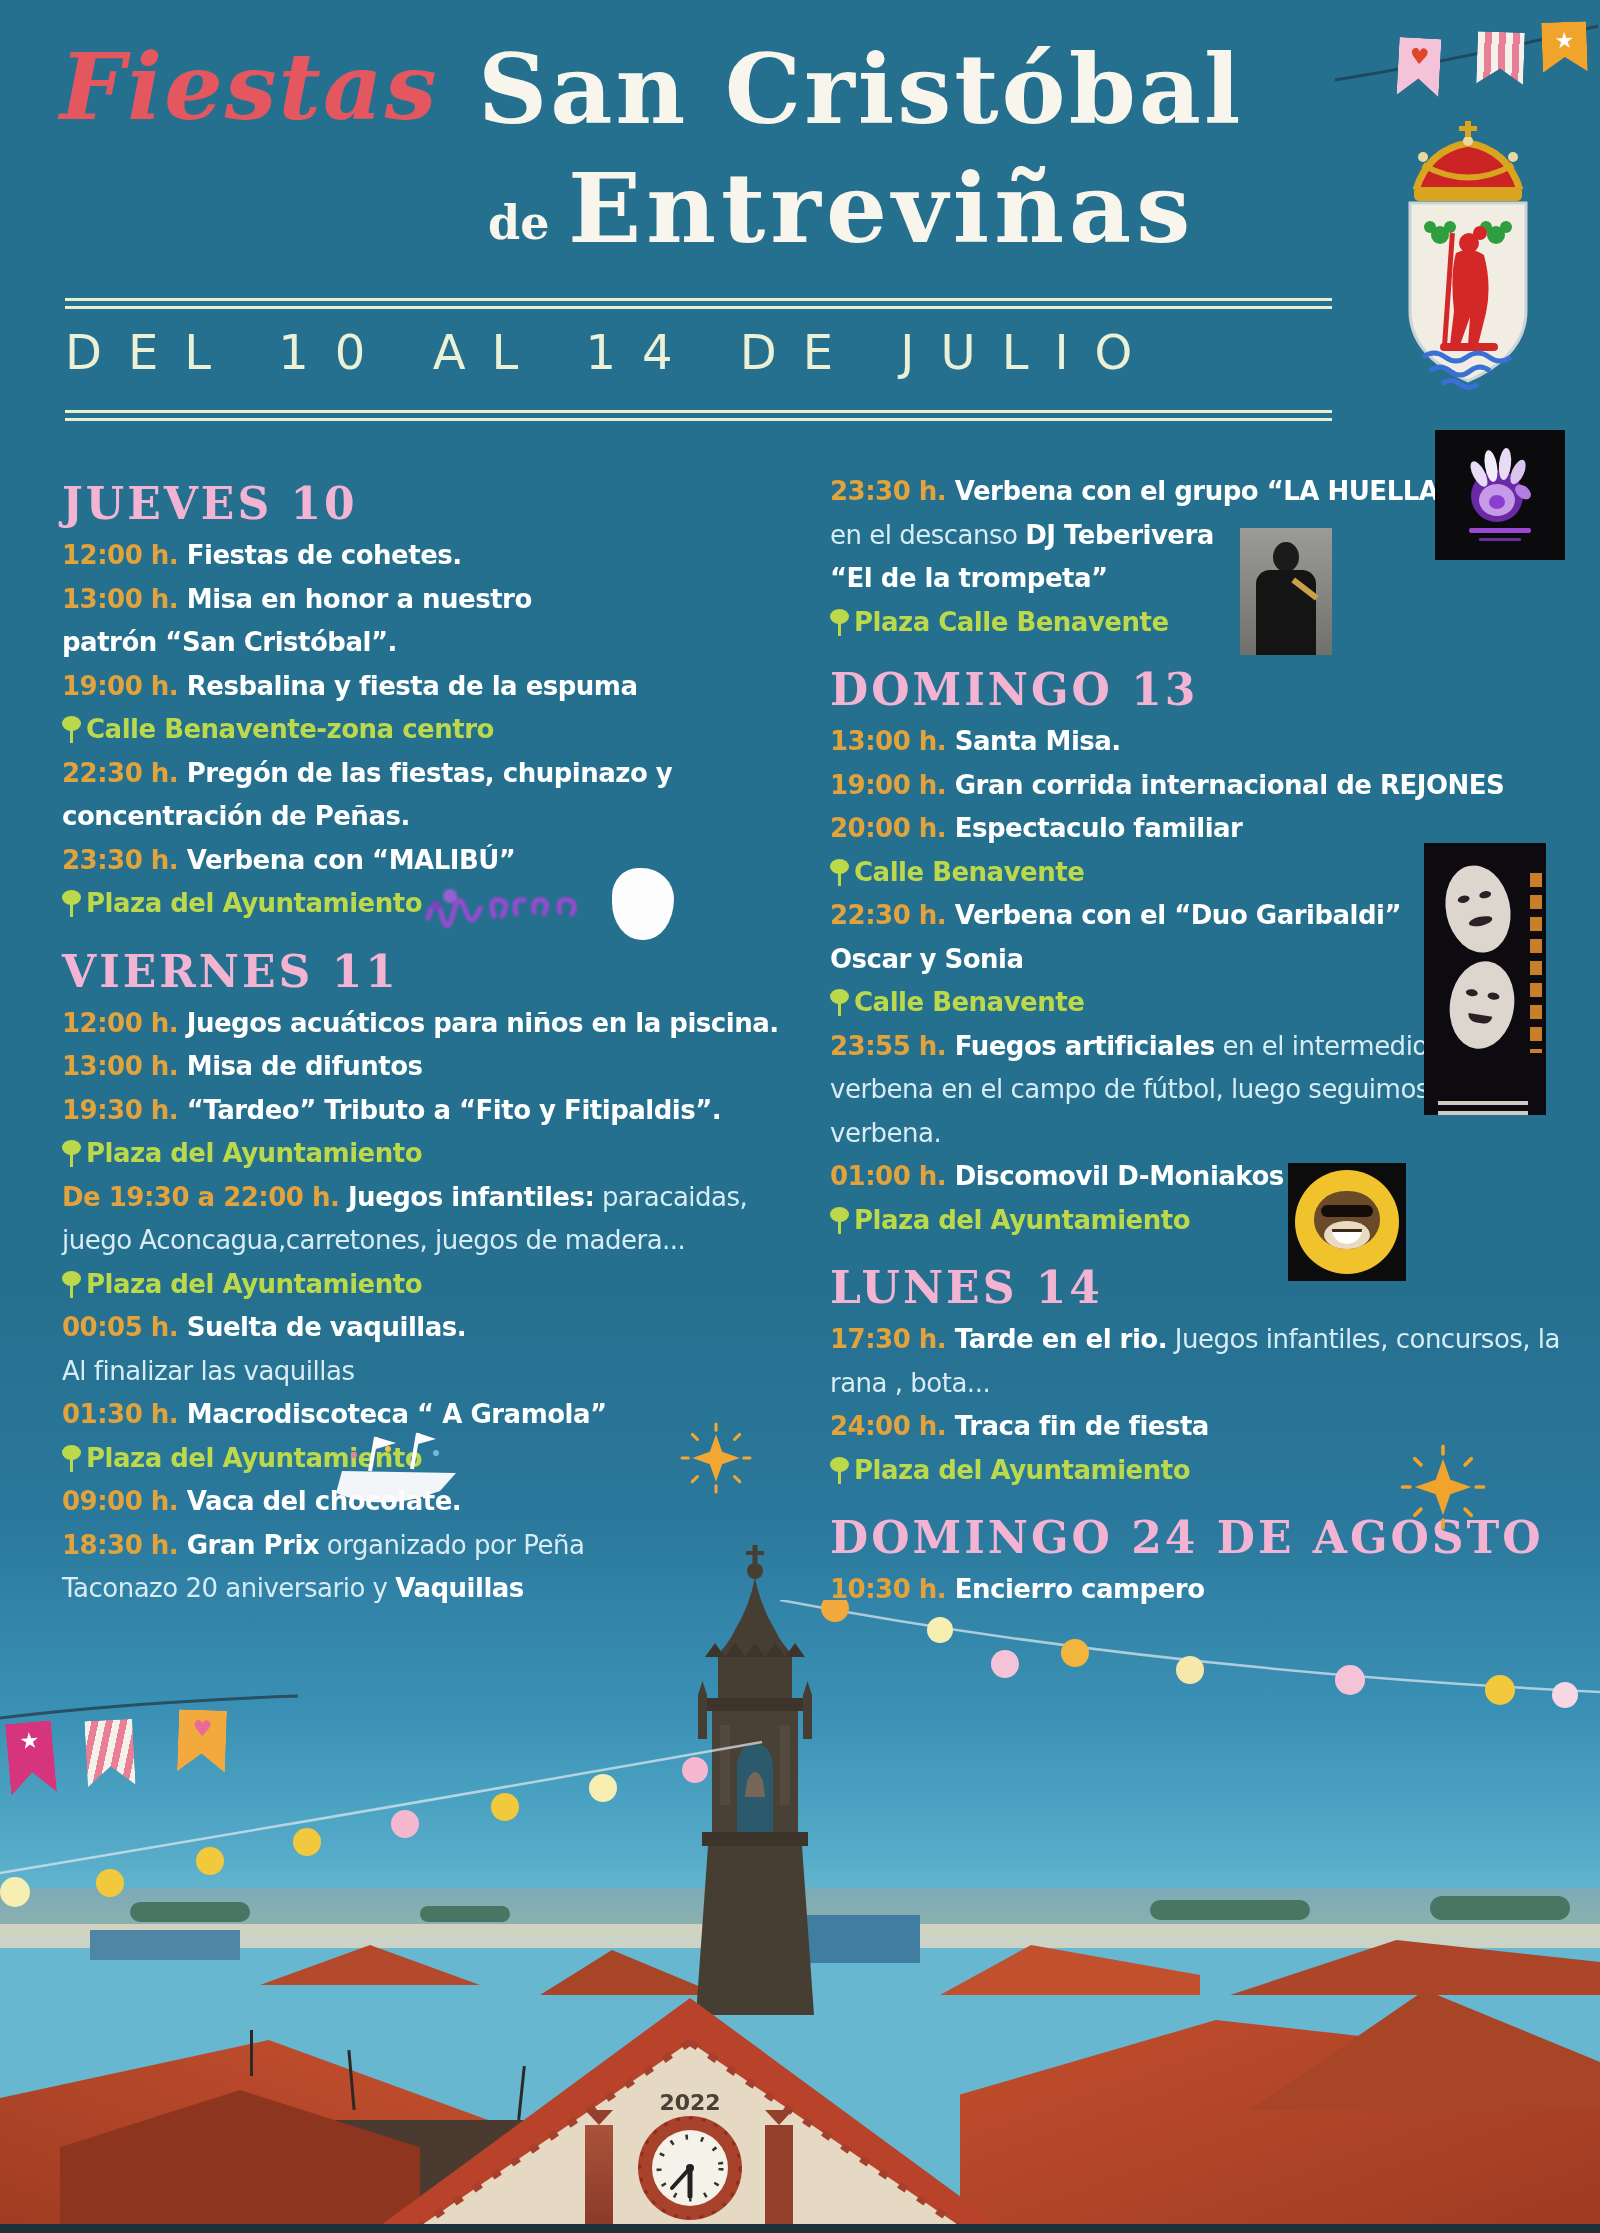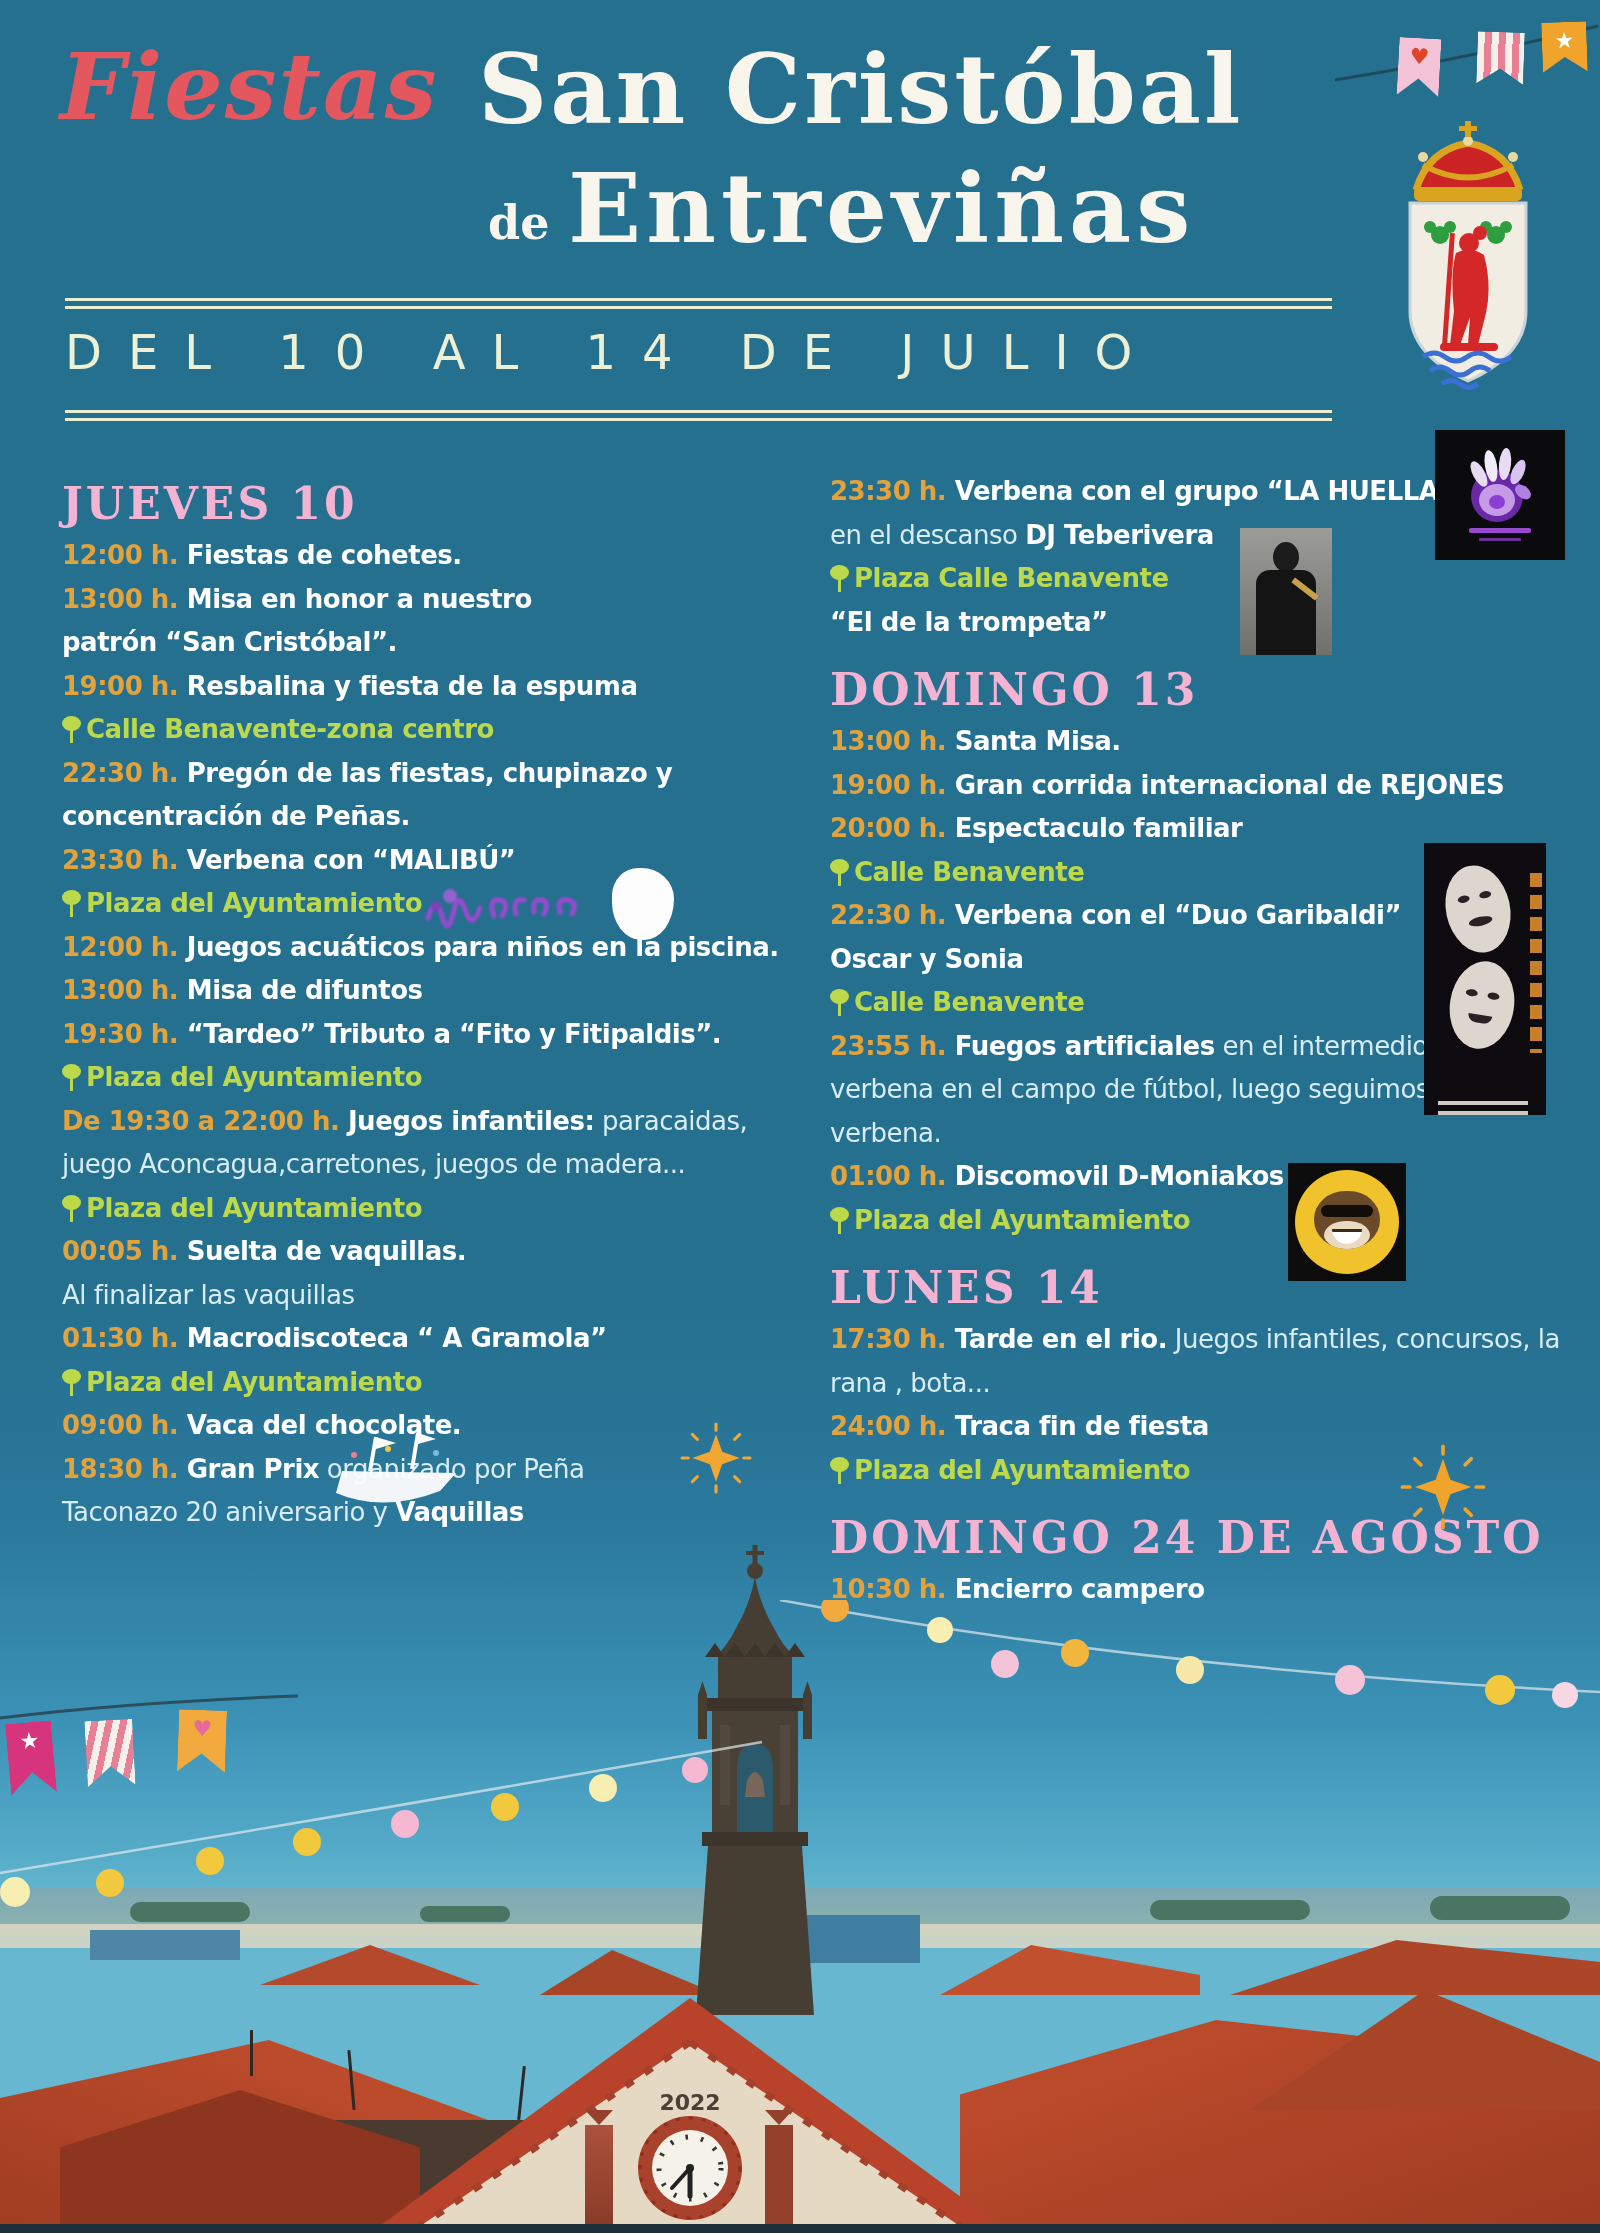--- a/index.html
+++ b/index.html
@@ -133,40 +133,41 @@
       <div class="day-heading">JUEVES 10</div>
       <div class="line event-line"><span class="seg-time">12:00 h.</span><span class="seg-bold"> Fiestas de cohetes.</span></div>
       <div class="line event-line"><span class="seg-time">13:00 h.</span><span class="seg-bold"> Misa en honor a nuestro</span></div>
       <div class="line event-line"><span class="seg-bold">patrón “San Cristóbal”.</span></div>
       <div class="line event-line"><span class="seg-time">19:00 h.</span><span class="seg-bold"> Resbalina y fiesta de la espuma</span></div>
       <div class="line location-line"><span class="pin"></span><span>Calle Benavente-zona centro</span></div>
       <div class="line event-line"><span class="seg-time">22:30 h.</span><span class="seg-bold"> Pregón de las fiestas, chupinazo y</span></div>
       <div class="line event-line"><span class="seg-bold">concentración de Peñas.</span></div>
       <div class="line event-line"><span class="seg-time">23:30 h.</span><span class="seg-bold"> Verbena con “MALIBÚ”</span></div>
       <div class="line location-line"><span class="pin"></span><span>Plaza del Ayuntamiento</span></div>
+      <div class="day-heading">VIERNES 11</div>
       <div class="line event-line"><span class="seg-time">12:00 h.</span><span class="seg-bold"> Juegos acuáticos para niños en la piscina.</span></div>
       <div class="line event-line"><span class="seg-time">13:00 h.</span><span class="seg-bold"> Misa de difuntos</span></div>
       <div class="line event-line"><span class="seg-time">19:30 h.</span><span class="seg-bold"> “Tardeo” Tributo a “Fito y Fitipaldis”.</span></div>
       <div class="line location-line"><span class="pin"></span><span>Plaza del Ayuntamiento</span></div>
       <div class="line event-line"><span class="seg-time">De 19:30 a 22:00 h.</span><span class="seg-bold"> Juegos infantiles:</span><span class="seg-reg"> paracaidas,</span></div>
       <div class="line event-line"><span class="seg-reg">juego Aconcagua,carretones, juegos de madera...</span></div>
       <div class="line location-line"><span class="pin"></span><span>Plaza del Ayuntamiento</span></div>
       <div class="line event-line"><span class="seg-time">00:05 h.</span><span class="seg-bold"> Suelta de vaquillas.</span></div>
       <div class="line event-line"><span class="seg-reg">Al finalizar las vaquillas</span></div>
       <div class="line event-line"><span class="seg-time">01:30 h.</span><span class="seg-bold"> Macrodiscoteca “ A Gramola”</span></div>
       <div class="line location-line"><span class="pin"></span><span>Plaza del Ayuntamiento</span></div>
       <div class="line event-line"><span class="seg-time">09:00 h.</span><span class="seg-bold"> Vaca del chocolate.</span></div>
       <div class="line event-line"><span class="seg-time">18:30 h.</span><span class="seg-bold">  Gran Prix</span><span class="seg-reg"> organizado por Peña</span></div>
       <div class="line event-line"><span class="seg-reg">Taconazo 20 aniversario y </span><span class="seg-bold">Vaquillas</span></div>
     </div>
   <div id="col-right" class="col">
       <div class="line event-line"><span class="seg-time">23:30 h.</span><span class="seg-bold"> Verbena con el grupo “LA HUELLA”,</span></div>
       <div class="line event-line"><span class="seg-reg">en el descanso </span><span class="seg-bold">DJ Teberivera</span></div>
+      <div class="line event-line"><span class="seg-bold">“El de la trompeta”</span></div>
       <div class="line location-line"><span class="pin"></span><span>Plaza Calle Benavente</span></div>
-      <div class="line event-line"><span class="seg-bold">“El de la trompeta”</span></div>
       <div class="day-heading">DOMINGO 13</div>
       <div class="line event-line"><span class="seg-time">13:00 h.</span><span class="seg-bold"> Santa  Misa.</span></div>
       <div class="line event-line"><span class="seg-time">19:00 h.</span><span class="seg-bold"> Gran corrida internacional de REJONES</span></div>
       <div class="line event-line"><span class="seg-time">20:00 h.</span><span class="seg-bold"> Espectaculo familiar</span></div>
       <div class="line location-line"><span class="pin"></span><span>Calle Benavente</span></div>
       <div class="line event-line"><span class="seg-time">22:30 h.</span><span class="seg-bold"> Verbena con el “Duo Garibaldi”</span></div>
       <div class="line event-line"><span class="seg-bold">Oscar y Sonia</span></div>
       <div class="line location-line"><span class="pin"></span><span>Calle Benavente</span></div>
       <div class="line event-line"><span class="seg-time">23:55 h.</span><span class="seg-bold"> Fuegos artificiales</span><span class="seg-reg"> en el intermedio de la</span></div>
       <div class="line event-line"><span class="seg-reg">verbena en el campo de fútbol, luego seguimos con</span></div>

